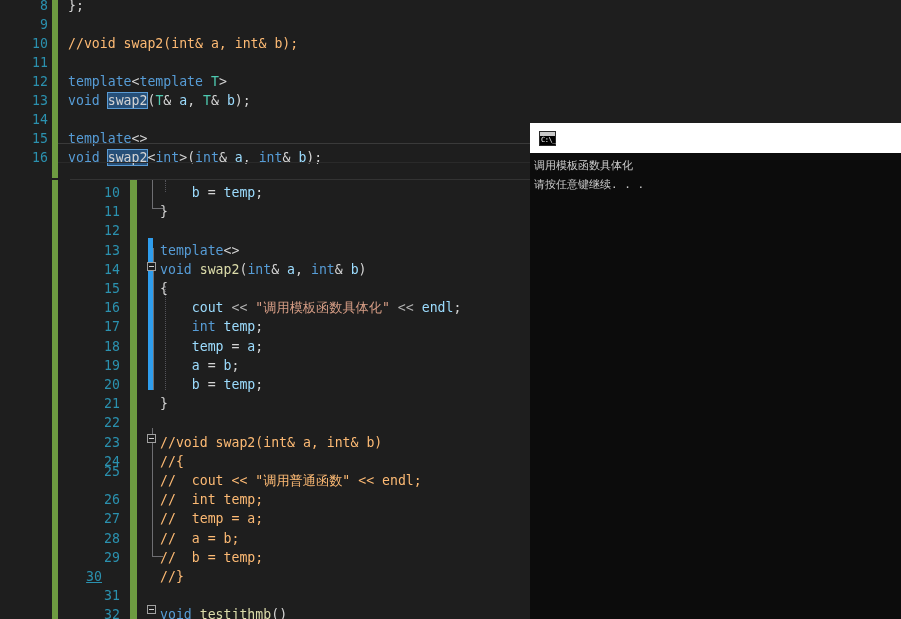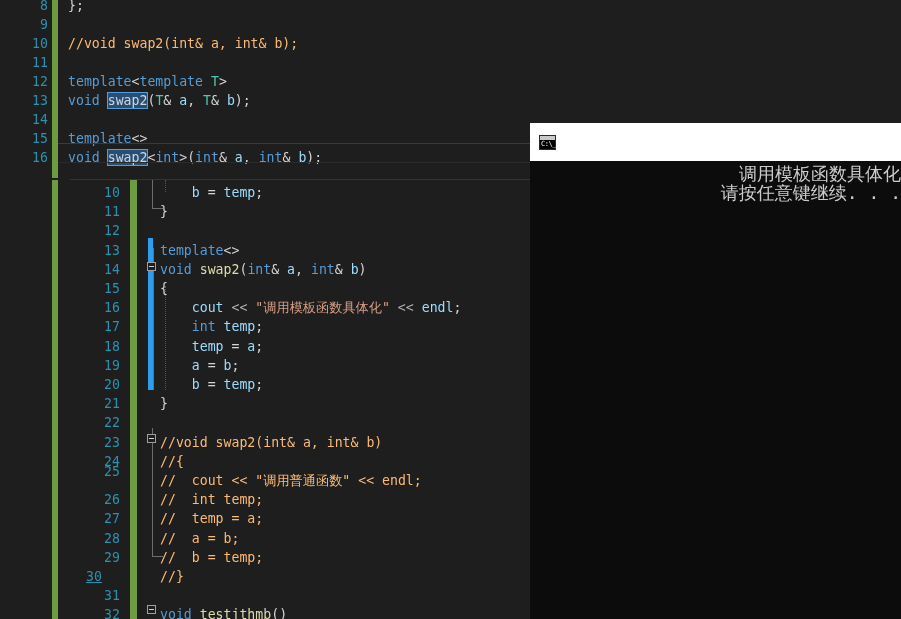--- a/index.html
+++ b/index.html
@@ -95,21 +95,21 @@
   }
   .hr-faint  { position: absolute; height: 1px; background: #2a2a2a; }
 
   
   #console {
     position: absolute;
     background: #0c0c0c;
     overflow: hidden;
   }
   #console-titlebar {
-    height: 38px;
+    height: 30px;
     background: #ffffff;
     display: flex;
     align-items: center;
     padding-left: 9px;
     box-sizing: border-box;
   }
   #console-title-text {
     font-family: "DejaVu Sans", sans-serif;
     font-size: 13.5px;
     color: #1a1a1a;
@@ -133,25 +133,24 @@
     font-family: "DejaVu Sans Mono", monospace;
     font-size: 7px; line-height: 9px;
     color: #f2f2f2;
     letter-spacing: -0.5px;
   }
   #console-body {
     padding: 3px 0 0 4px;
   }
   .con-line {
     font-family: "DejaVu Sans Mono", monospace;
-    font-size: 18px;
+    font-size: 11px;
     line-height: 19px;
     color: #cccccc;
     white-space: pre;
-    text-align: right;
   }
 
   
   #cursor-artifact {
     position: absolute;
     width: 8px; height: 26px;
     background: #1e1e1e;
   }
 </style>
 </head>

